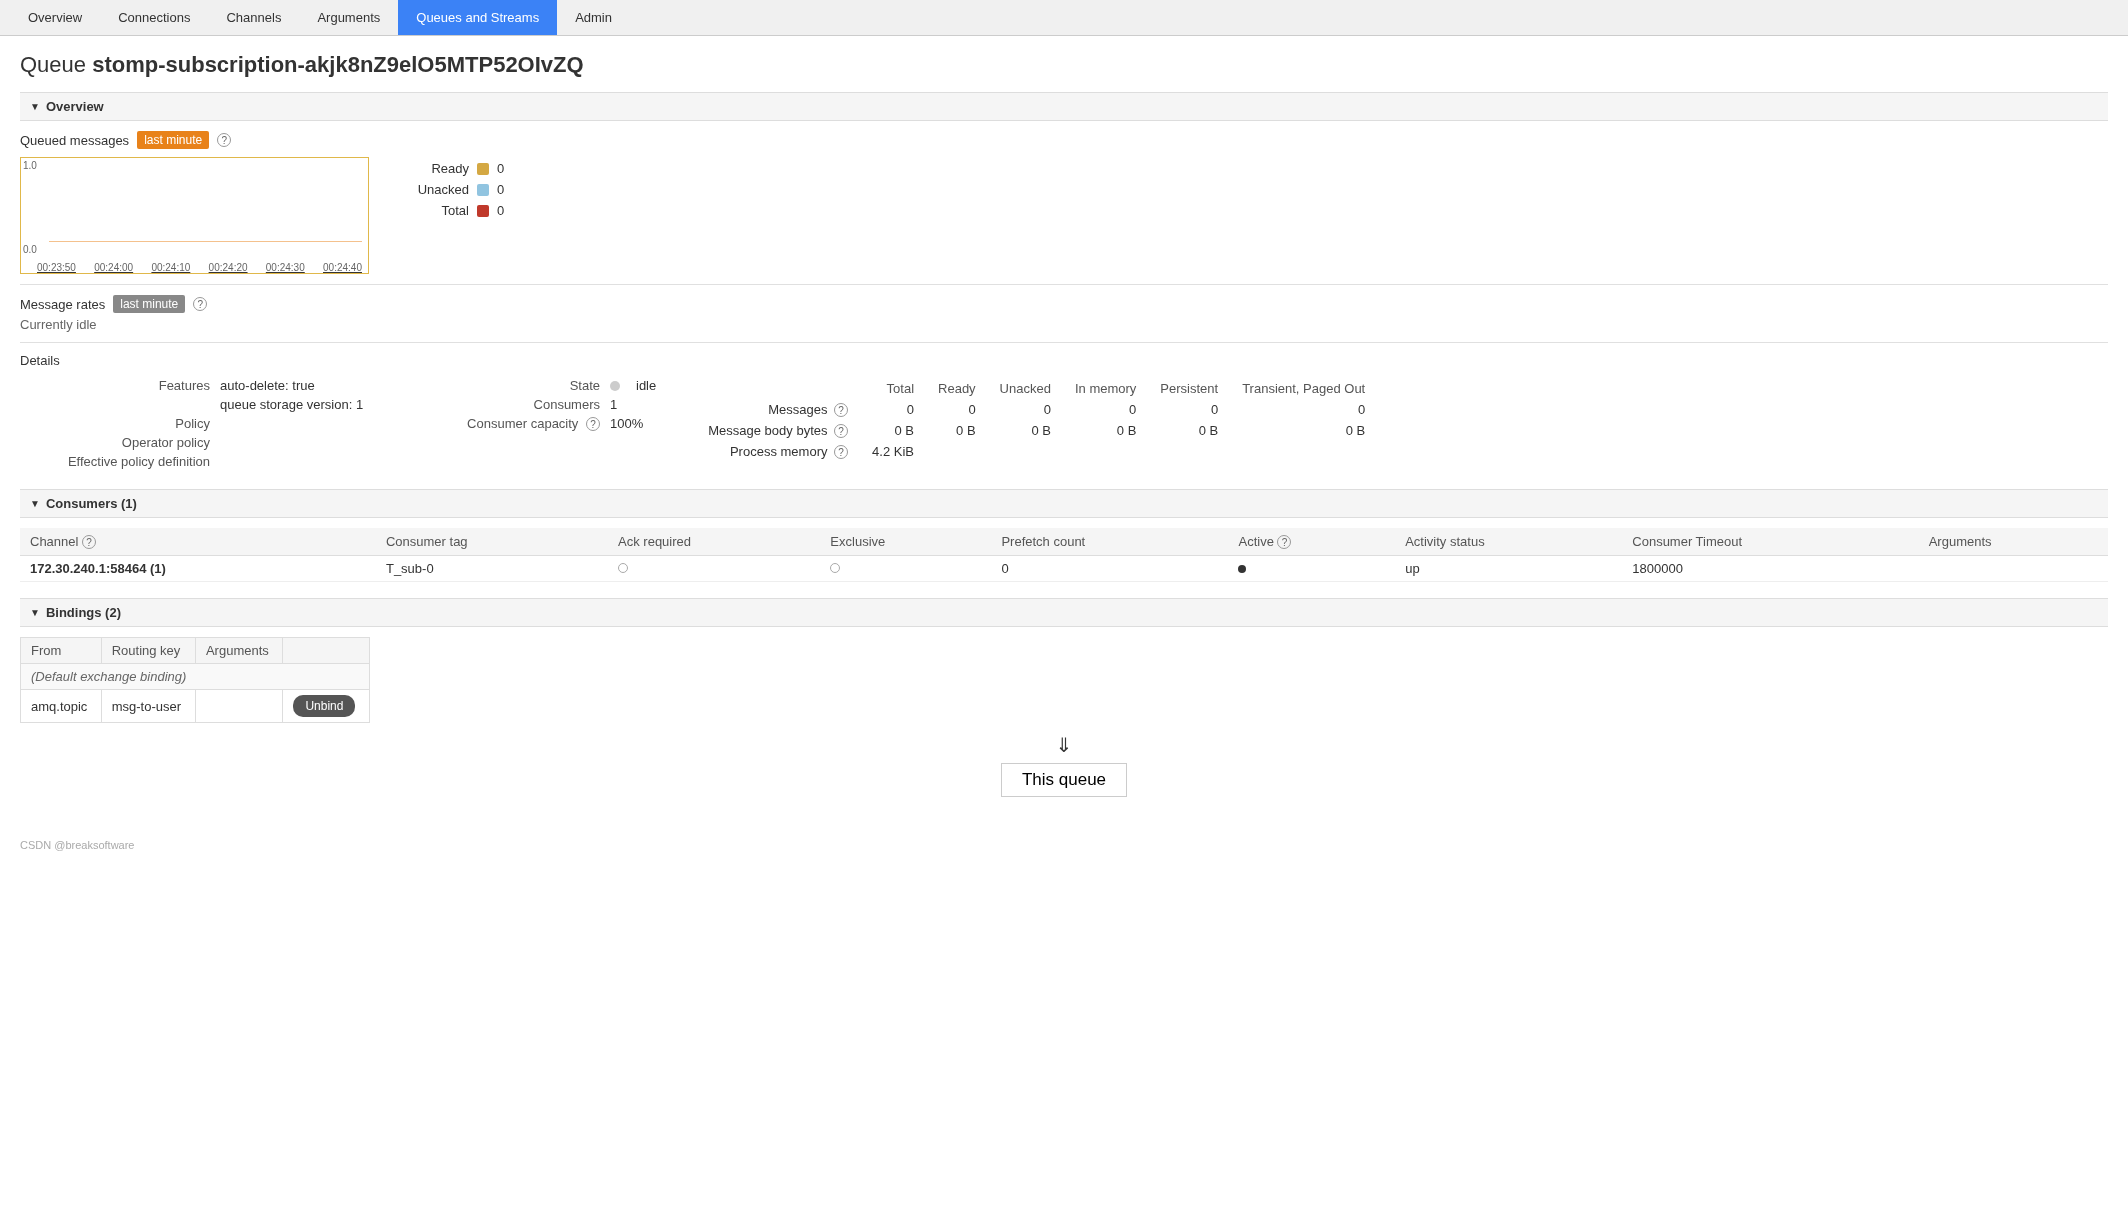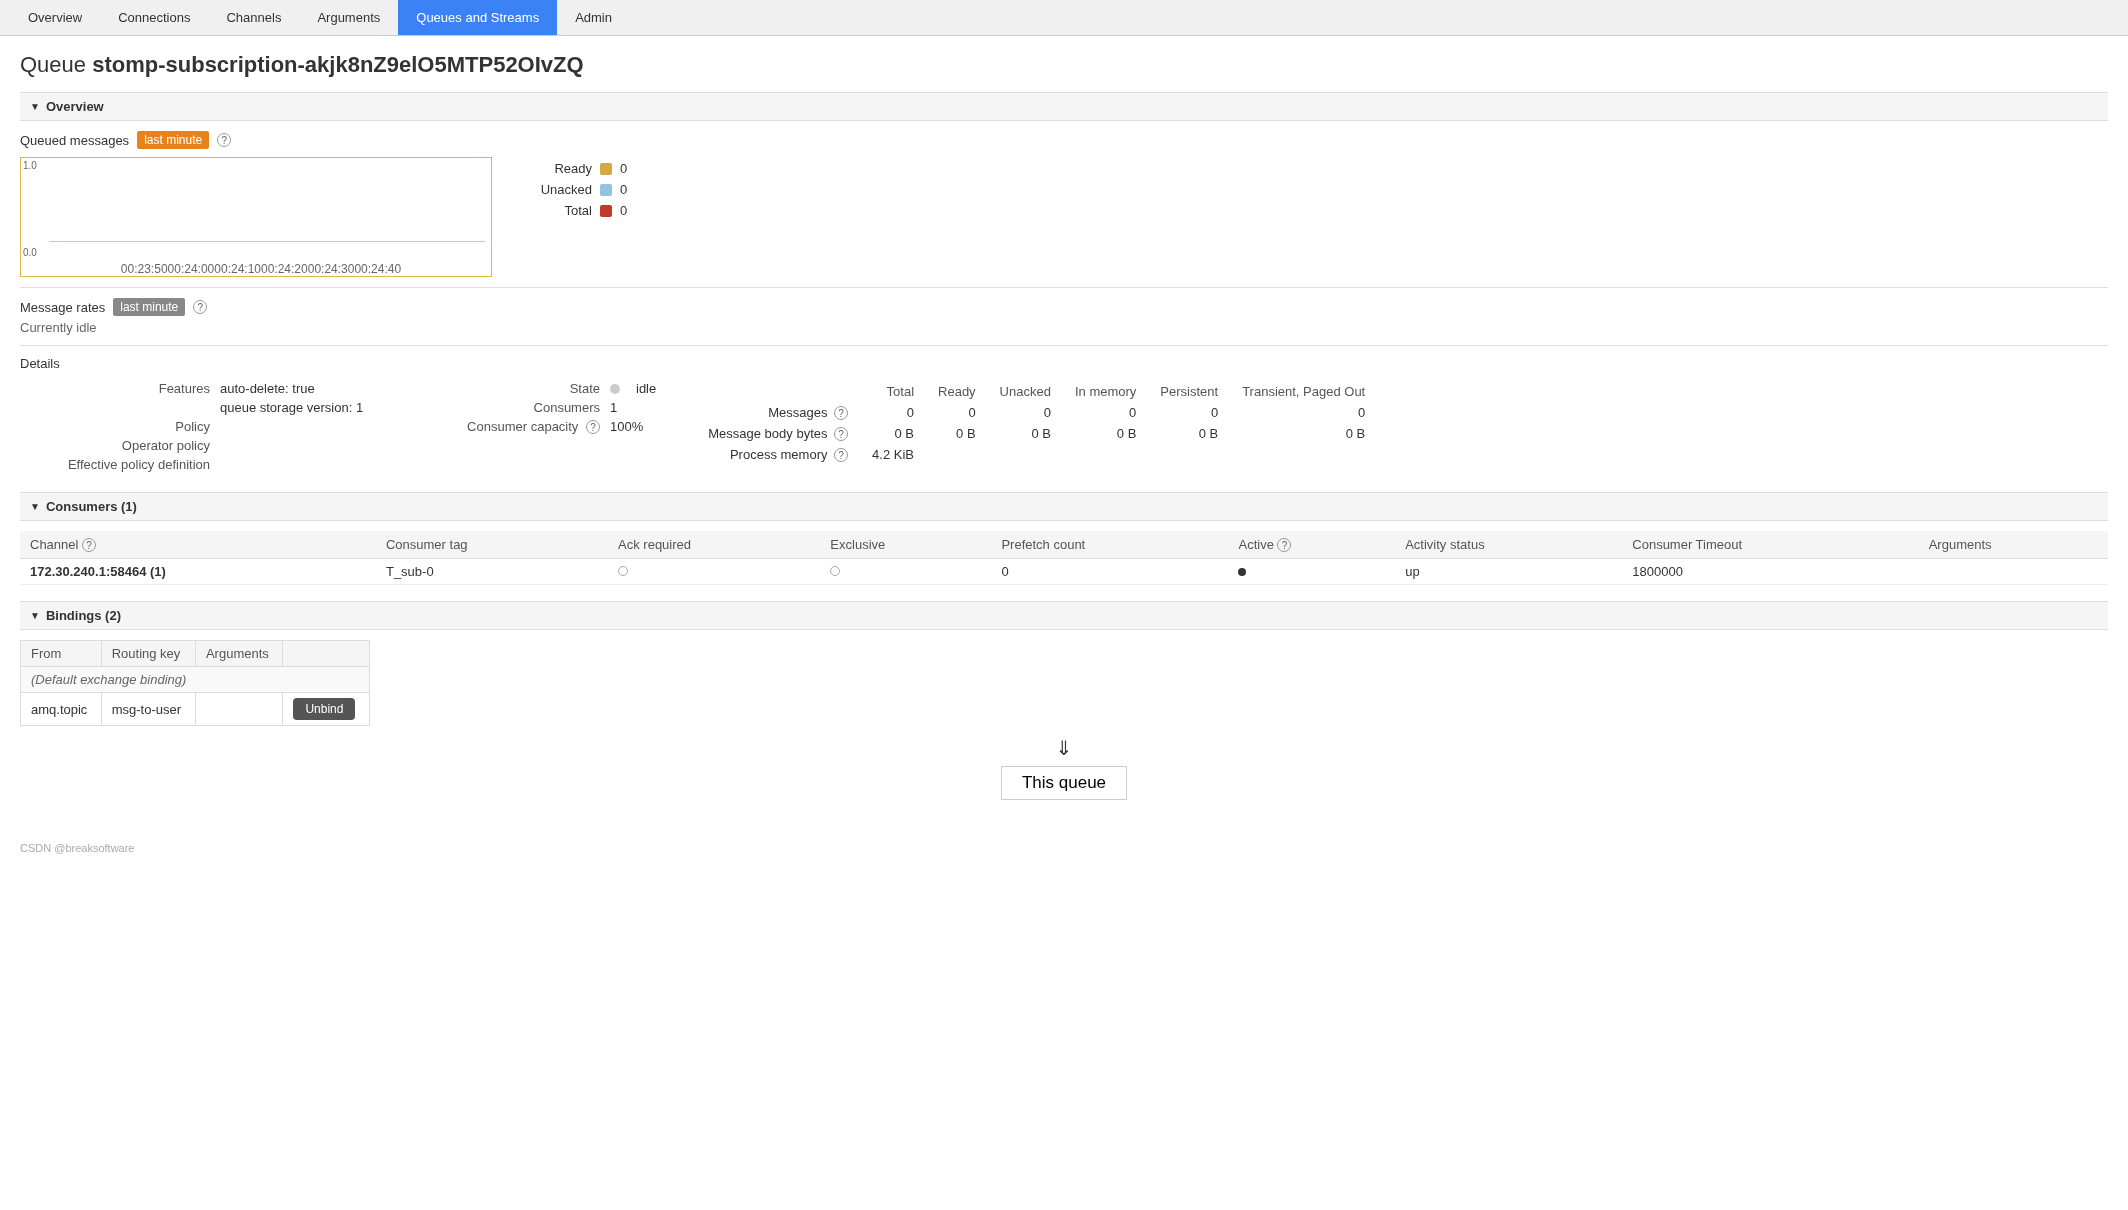--- a/index.html
+++ b/index.html
@@ -74,42 +74,43 @@
     }
 
     .overview-grid {
       display: flex;
       gap: 30px;
       margin-bottom: 10px;
     }
 
     
     .chart-container {
-      width: 472px;
+      width: 349px;
       border: 1px solid #e0b84a;
       position: relative;
       background: #fff;
+      text-decoration: underline;
     }
     .chart-y-label {
       position: absolute;
       left: 2px;
       font-size: 10px;
       color: #666;
     }
     .chart-y-top { top: 2px; }
     .chart-y-bottom { bottom: 18px; }
     .chart-inner {
       margin: 4px 6px 20px 28px;
       height: 80px;
       background: #fff;
     }
     .chart-x-labels {
       display: flex;
-      justify-content: center;
-      font-size: 12px;
+      justify-content: space-between;
+      font-size: 10px;
       color: #666;
       margin: 0 6px 0 16px;
     }
 
     
     .stats-panel { display: flex; flex-direction: column; gap: 6px; padding-top: 4px; }
     .stat-row { display: flex; align-items: center; gap: 8px; }
     .stat-label { width: 70px; text-align: right; font-size: 13px; color: #333; }
     .stat-dot {
       width: 12px; height: 12px;
@@ -198,21 +199,21 @@
       padding: 5px 10px;
     }
     .binding-default { background: #f9f9f9; color: #666; font-style: italic; }
     .unbind-btn {
       background: #555;
       color: #fff;
       border: none;
       padding: 4px 12px;
       font-size: 12px;
       cursor: pointer;
-      border-radius: 4px;
+      border-radius: 10px;
     }
 
     
     .binding-arrow { text-align: center; font-size: 20px; margin: 10px 0 6px 0; }
     .this-queue-btn {
       display: block;
       margin: 0 auto;
       background: #fff;
       border: 1px solid #ccc;
       padding: 6px 20px;

